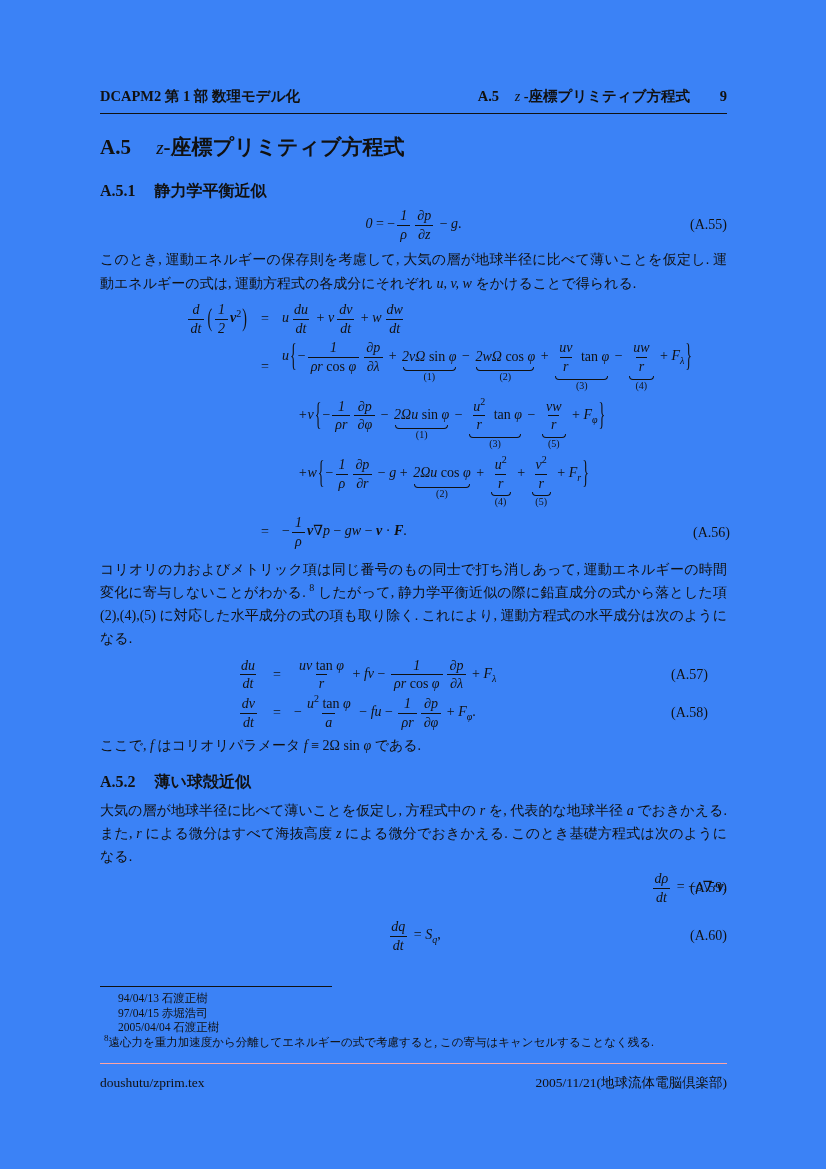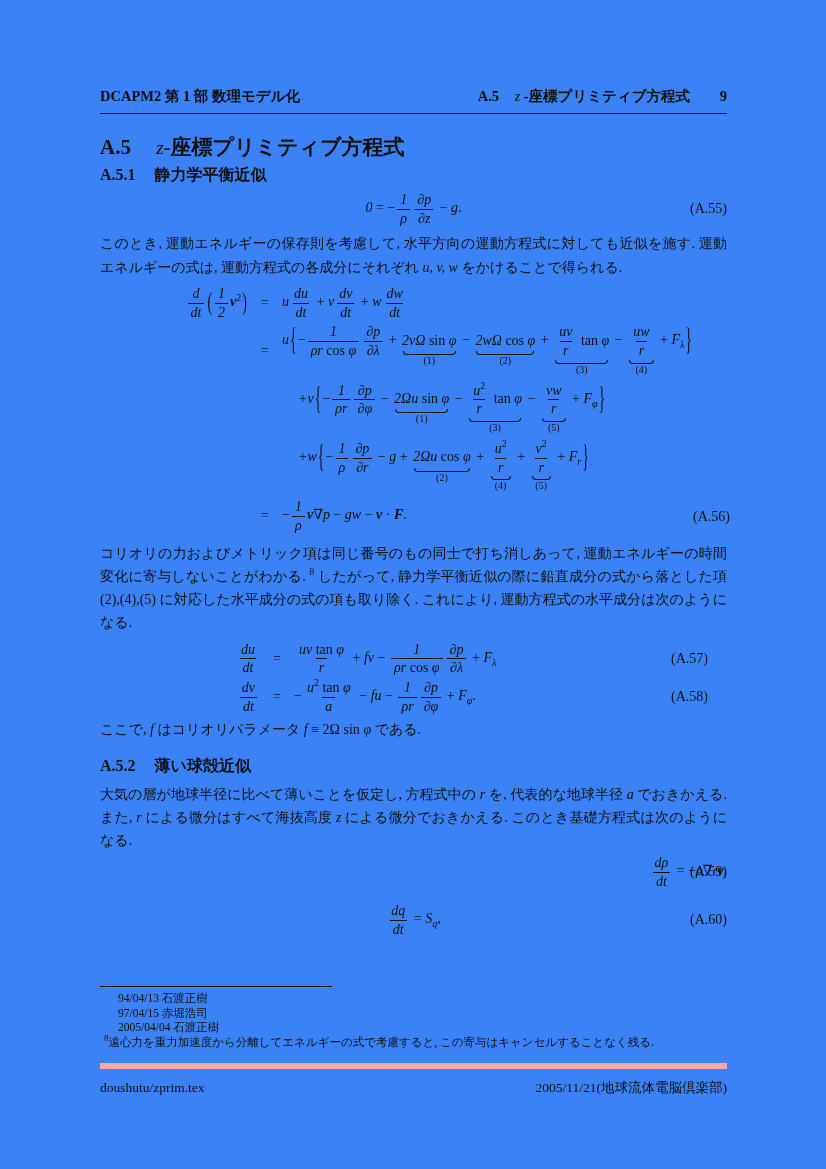--- a/index.html
+++ b/index.html
@@ -13,21 +13,21 @@
   
   .pheader{display:flex;justify-content:space-between;align-items:baseline;font-weight:bold;font-size:14.5px;line-height:20px;}
   .hr-group .hnum{margin-right:12px;}
   .hr-group .hvar{font-style:italic;font-weight:normal;font-size:14px;}
   .hr-group .pnum{margin-left:26px;}
   .hrule{border-top:1px solid #111;margin-top:6px;}
   
   .h1{font-weight:bold;font-size:21px;line-height:26px;margin-top:20px;}
   .h1 .h1no{margin-right:20px;}
   .h1 .hvar{font-style:italic;font-weight:normal;font-size:19px;}
-  .h2{font-weight:bold;font-size:16px;line-height:19px;margin-top:4px;}
+  .h2{font-weight:bold;font-size:16px;line-height:19px;margin-top:20px;}
   .h2 .h2no{margin-right:15px;}
   .h2b{margin-top:14px;}
   
   .para{margin:10px 0 0 0;text-align:justify;}
   .para .pm{font-style:italic;}
   .para sup{font-size:10px;line-height:0;}
   
   .math{white-space:nowrap;line-height:1.3;}
   .math .mi{font-style:italic;white-space:pre;}
   .math .mr{font-style:normal;white-space:pre;}
@@ -54,21 +54,21 @@
   .c-no{font-style:normal;}
   .ind{padding-left:16px;}
   .hasub{padding-bottom:20px;}
   
   .footnotes{position:absolute;left:100px;right:99px;top:986px;font-size:11.5px;line-height:14.5px;}
   .fnrule{border-top:1px solid #111;width:232px;margin-bottom:4px;}
   .fnline{padding-left:18px;}
   .fn8{padding-left:4px;}
   .fn8 sup{font-size:9px;line-height:0;}
   
-  .pfooter{position:absolute;left:100px;right:99px;top:1063px;border-top:6px solid #fca5a5;}
+  .pfooter{position:absolute;left:100px;right:99px;top:1063px;border-top:1px solid #fca5a5;}
   .pfooter .frow{display:flex;justify-content:space-between;padding-top:7px;font-size:13.5px;}
 </style>
 </head>
 <body>
 
 <div class="page">
 
   <div class="pheader">
     <span class="hl">DCAPM2 第 1 部 数理モデル化</span>
     <span class="hr-group">
@@ -95,21 +95,21 @@
     <span class="math"><span class="mi">0</span><span class="mr"> = </span><span class="mr">−</span><span class="fr">
           <span class="nm"><span class="mi">1</span></span>
           <span class="dn"><span class="mi">ρ</span></span>
         </span><span class="fr">
           <span class="nm"><span class="mi">∂p</span></span>
           <span class="dn"><span class="mi">∂z</span></span>
         </span><span class="mr"> − </span><span class="mi">g</span><span class="mr">.</span></span>
     <span class="eqno">(A.55)</span>
   </div>
 
-  <p class="para" style="margin-top:2px;"><span class="pt">このとき, 運動エネルギーの保存則を考慮して, 水平方向の運動方程式に対しても近似を施す. 運動エネルギーの式は, 運動方程式の各成分にそれぞれ </span><span class="pm math"><span class="mi">u, v, w</span></span><span class="pt"> をかけることで得られる.</span></p>
+  <p class="para" style="margin-top:2px;"><span class="pt">このとき, 運動エネルギーの保存則を考慮して, 大気の層が地球半径に比べて薄いことを仮定し. 運動エネルギーの式は, 運動方程式の各成分にそれぞれ </span><span class="pm math"><span class="mi">u, v, w</span></span><span class="pt"> をかけることで得られる.</span></p>
 
   <div class="eqarray a56grid">
       <div class="c-lhs math"><span class="fr">
           <span class="nm"><span class="mi">d</span></span>
           <span class="dn"><span class="mi">dt</span></span>
         </span><span class="bigd" style="transform: scaleY(1.8);">(</span><span class="fr">
           <span class="nm"><span class="mi">1</span></span>
           <span class="dn"><span class="mi">2</span></span>
         </span><span class="mb">v</span><sup><span class="mr">2</span></sup><span class="bigd" style="transform: scaleY(1.8);">)</span></div>
       <div class="c-rel math"><span class="mr">=</span></div>

